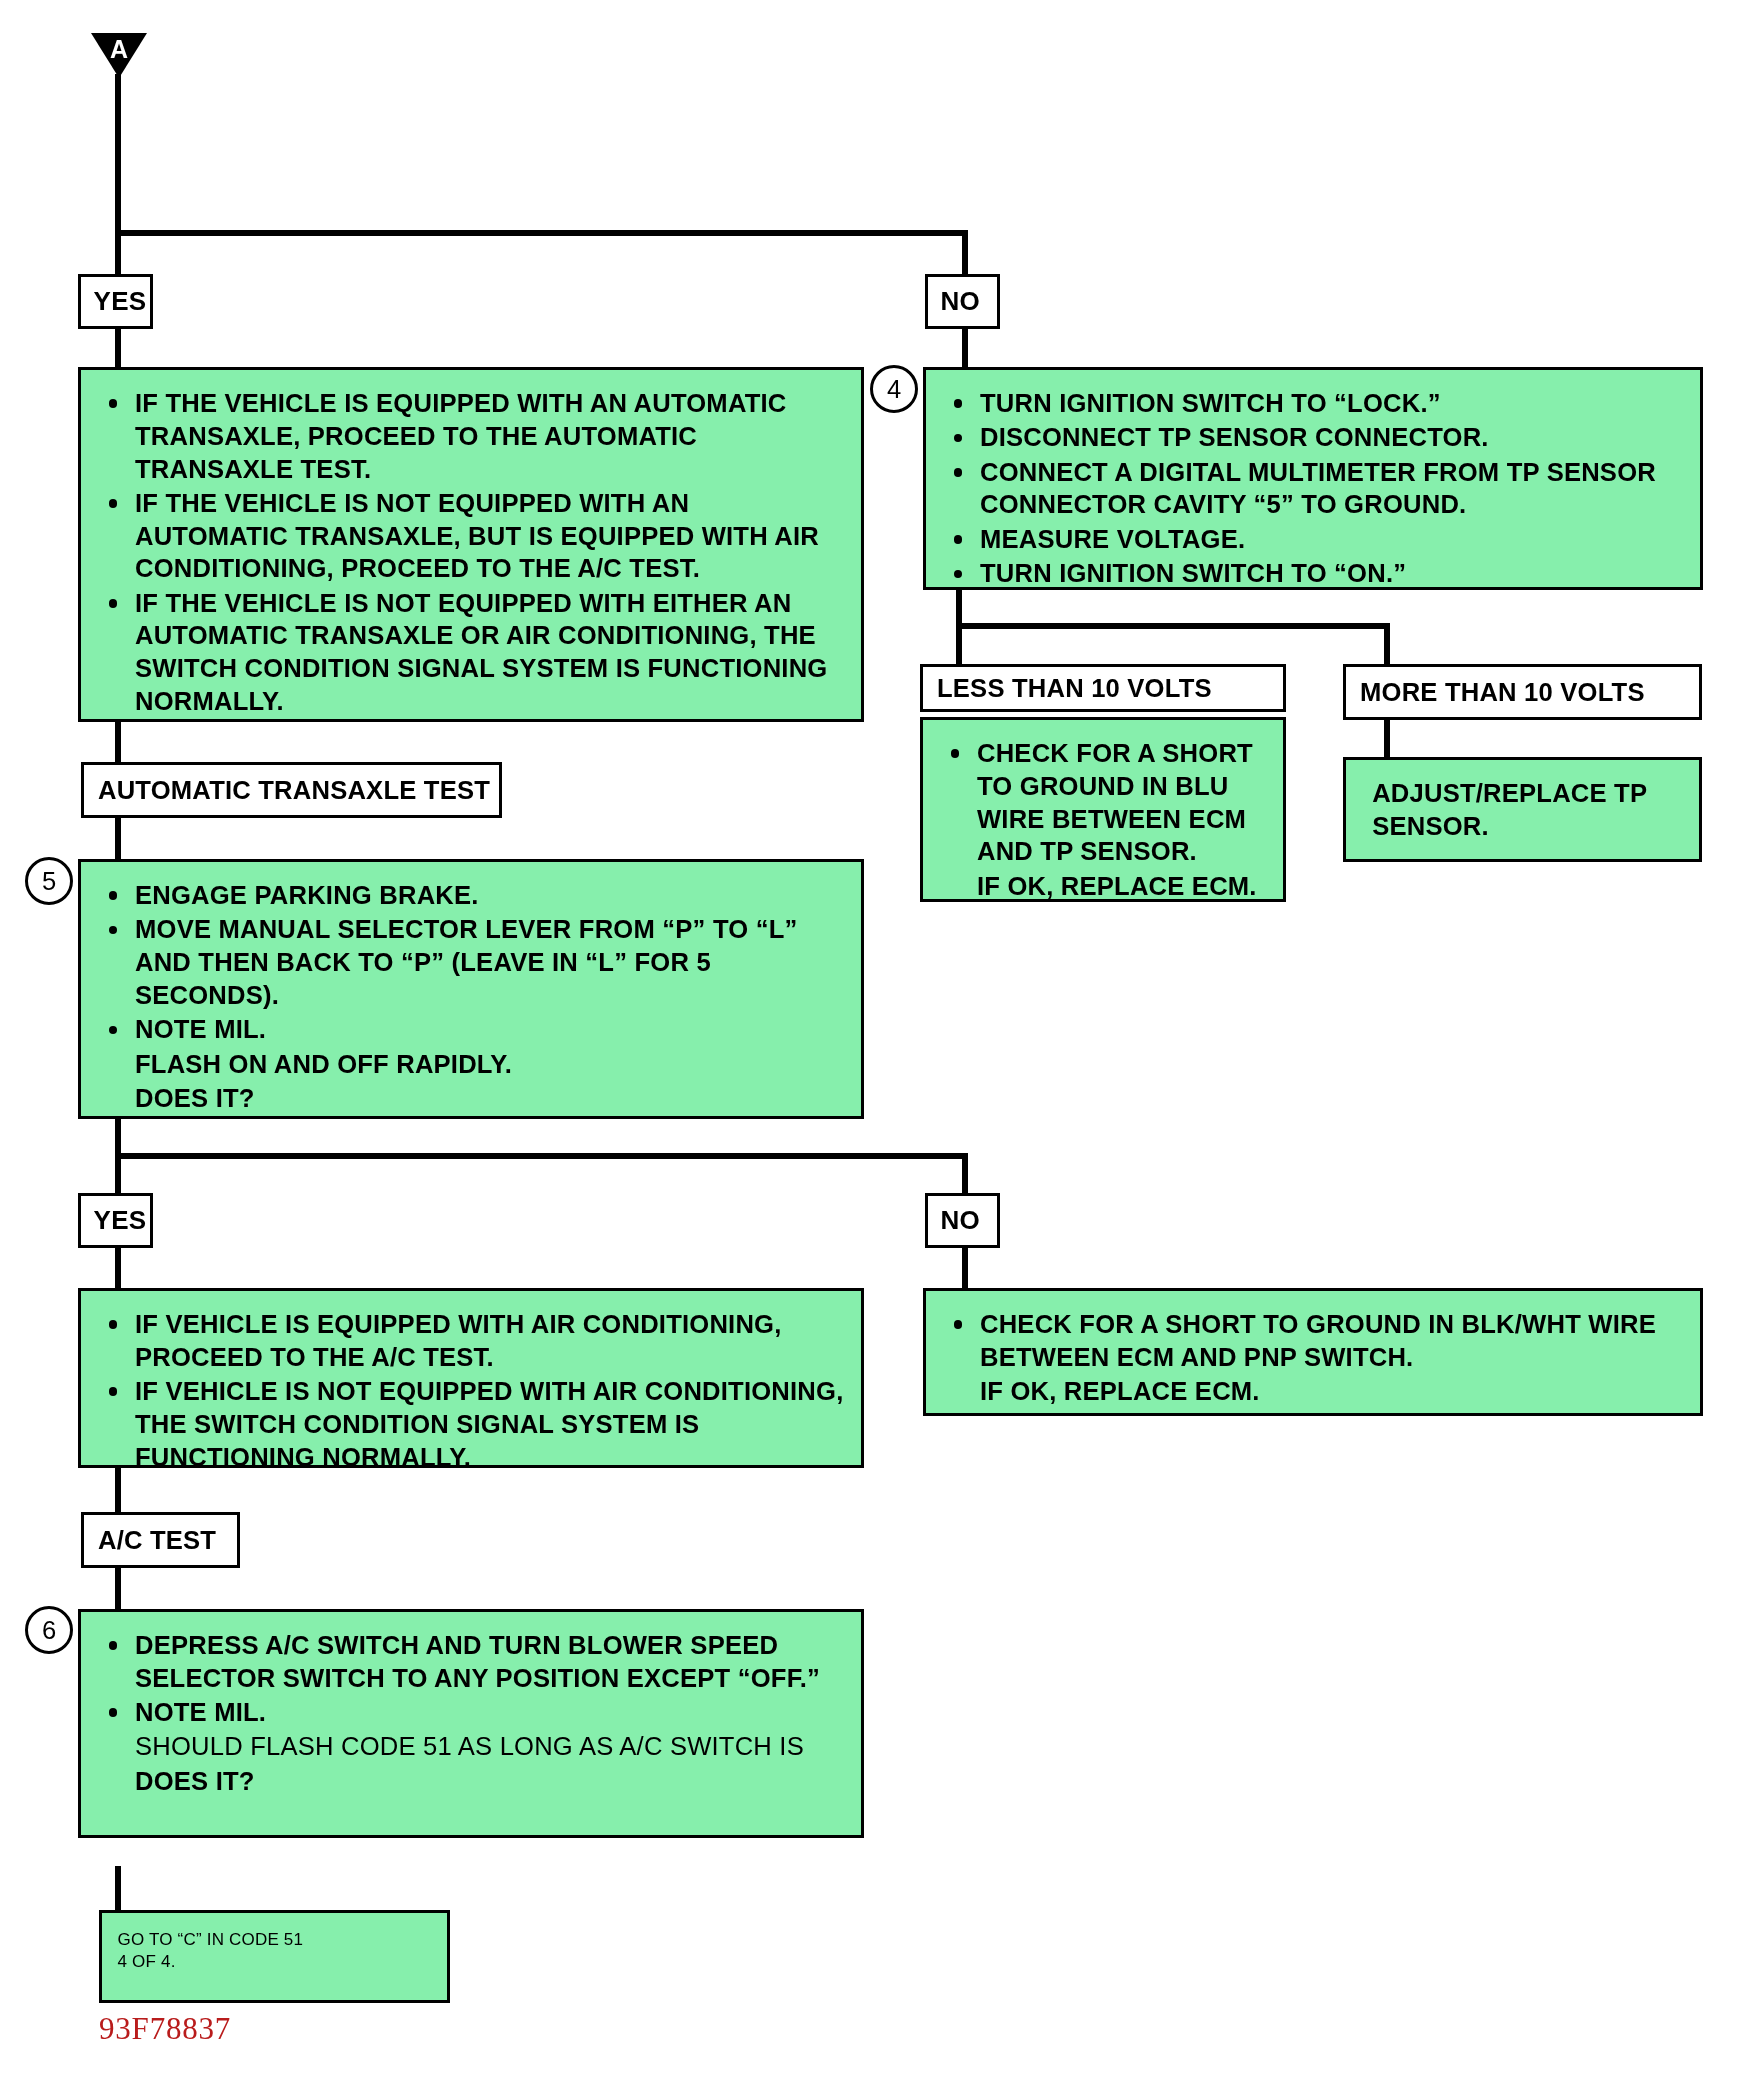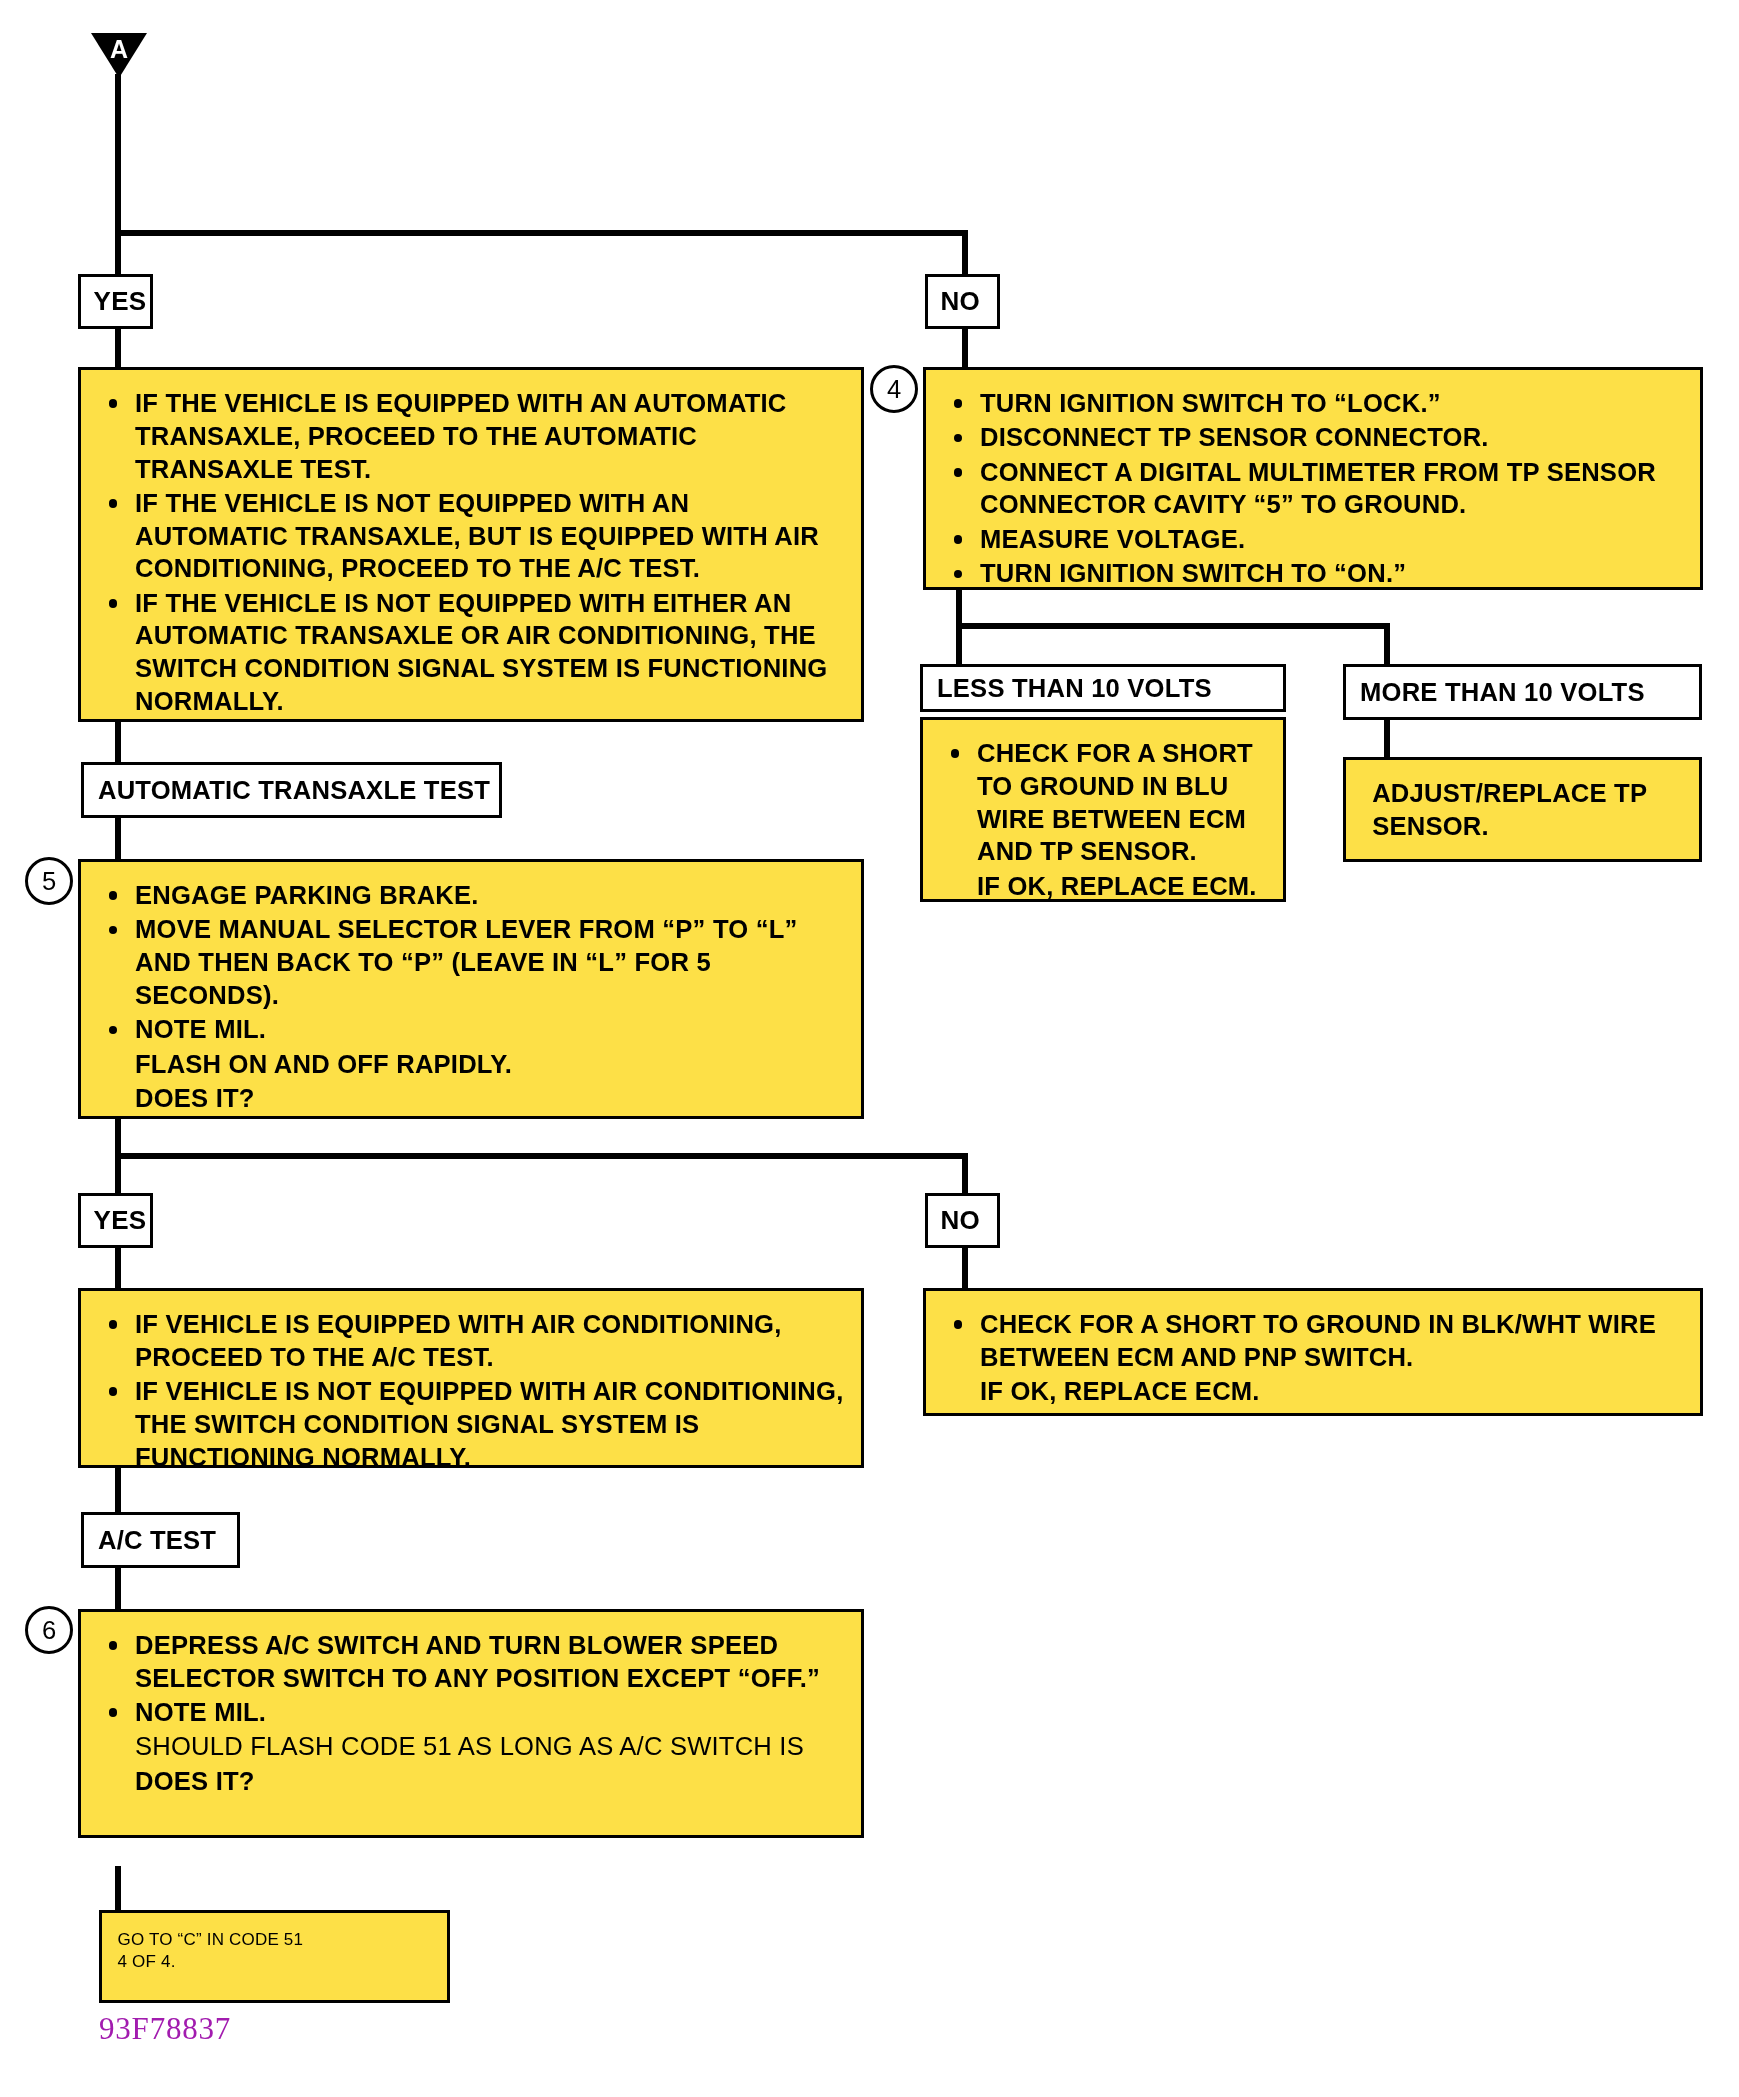--- a/index.html
+++ b/index.html
@@ -49,21 +49,21 @@
     padding-left: 14px;
     font-weight: bold;
     font-size: 25.6px;
     letter-spacing: 0.2px;
   }
 
   
   .content {
     position: absolute;
     border: 3.9px solid #000000;
-    background: #fde047;
+    background: #86efac;
     box-sizing: border-box;
     padding: 17px 14px 17px 20px;
   }
   .content ul {
     list-style: none;
     margin: 0;
     padding: 0;
   }
   .content li {
     position: relative;
@@ -143,21 +143,21 @@
     font-size: 25px;
     line-height: 29.5px;
   }
 
   
   .figure-id {
     position: absolute;
     font-family: "Liberation Serif", serif;
     font-size: 31px;
     letter-spacing: 0.8px;
-    color: #a21caf;
+    color: #b91c1c;
   }
 </style>
 </head>
 <body>
 
 <div id="page">
 
   <div class="conn-triangle" style="left:91px; top:33px;">
     <div class="tri"></div>
     <div class="tri-label">A</div>

